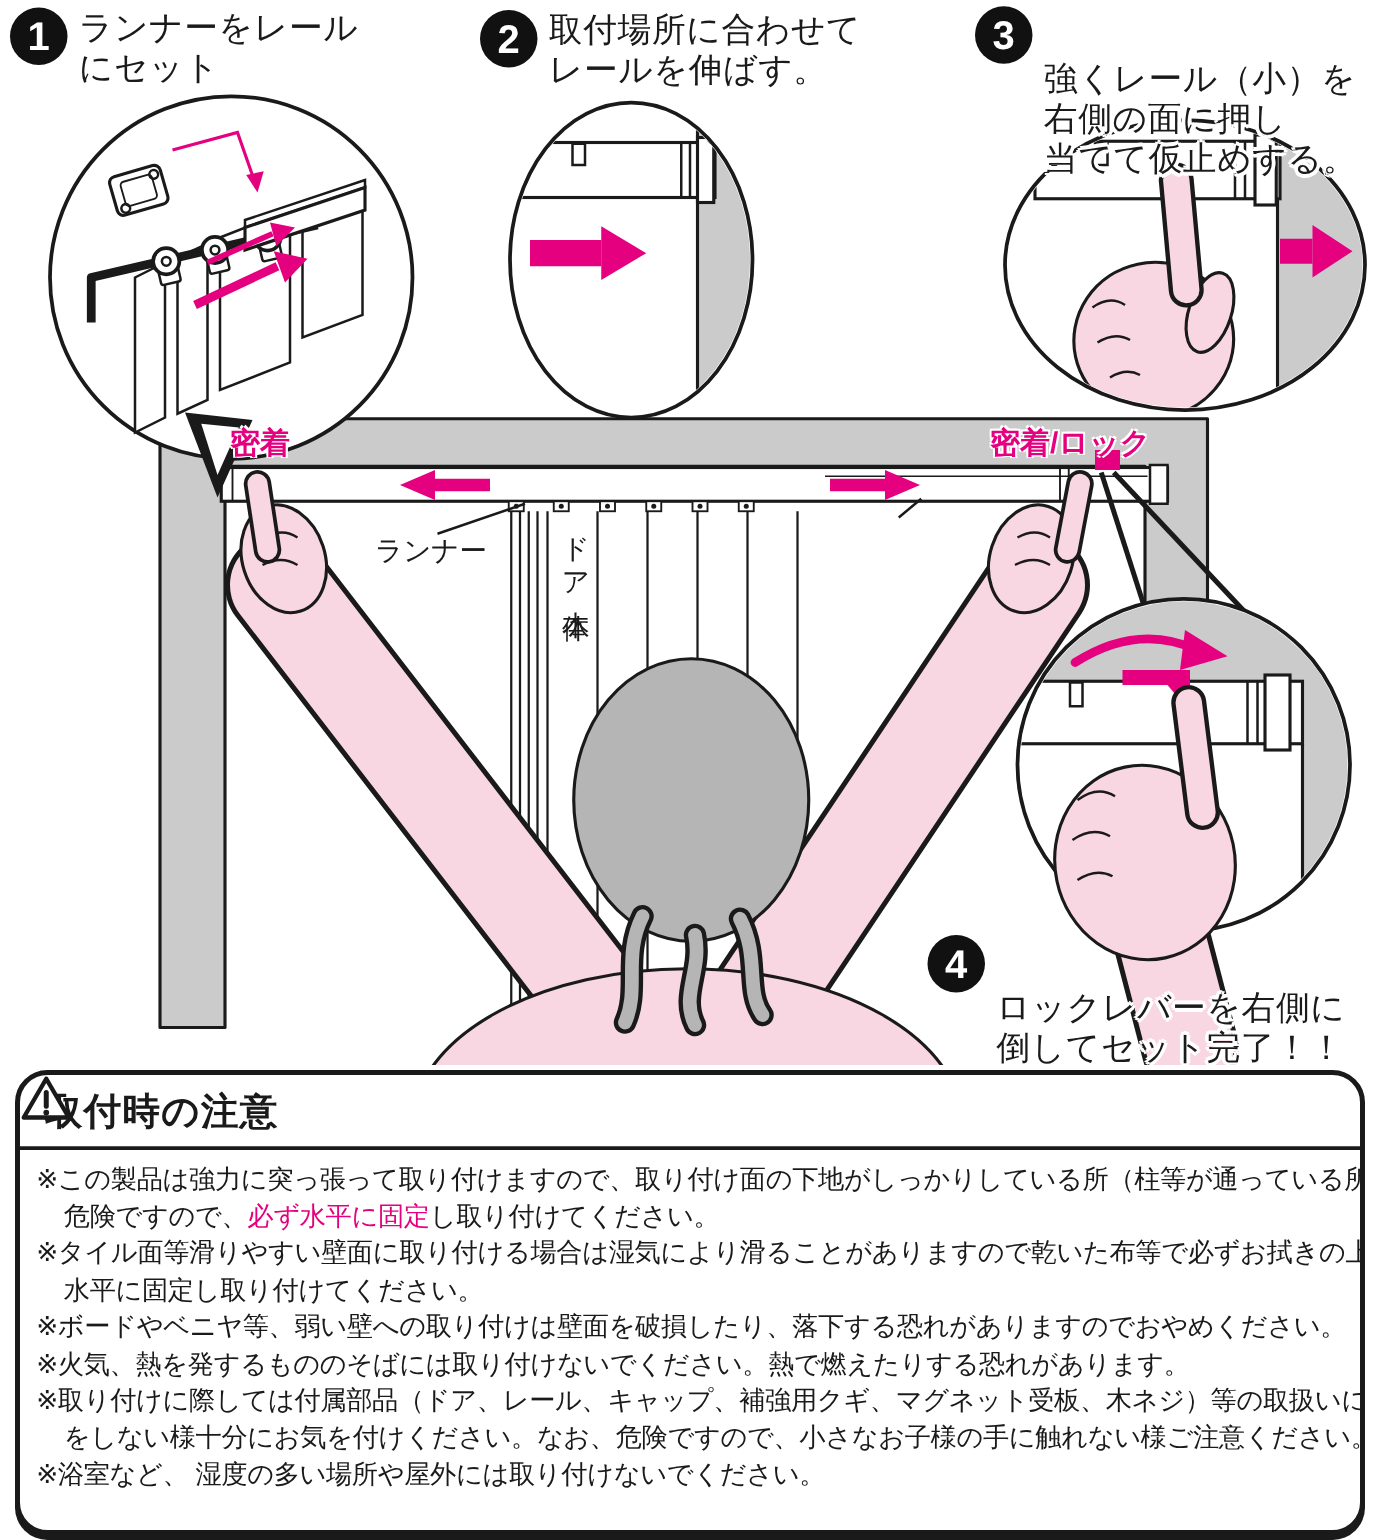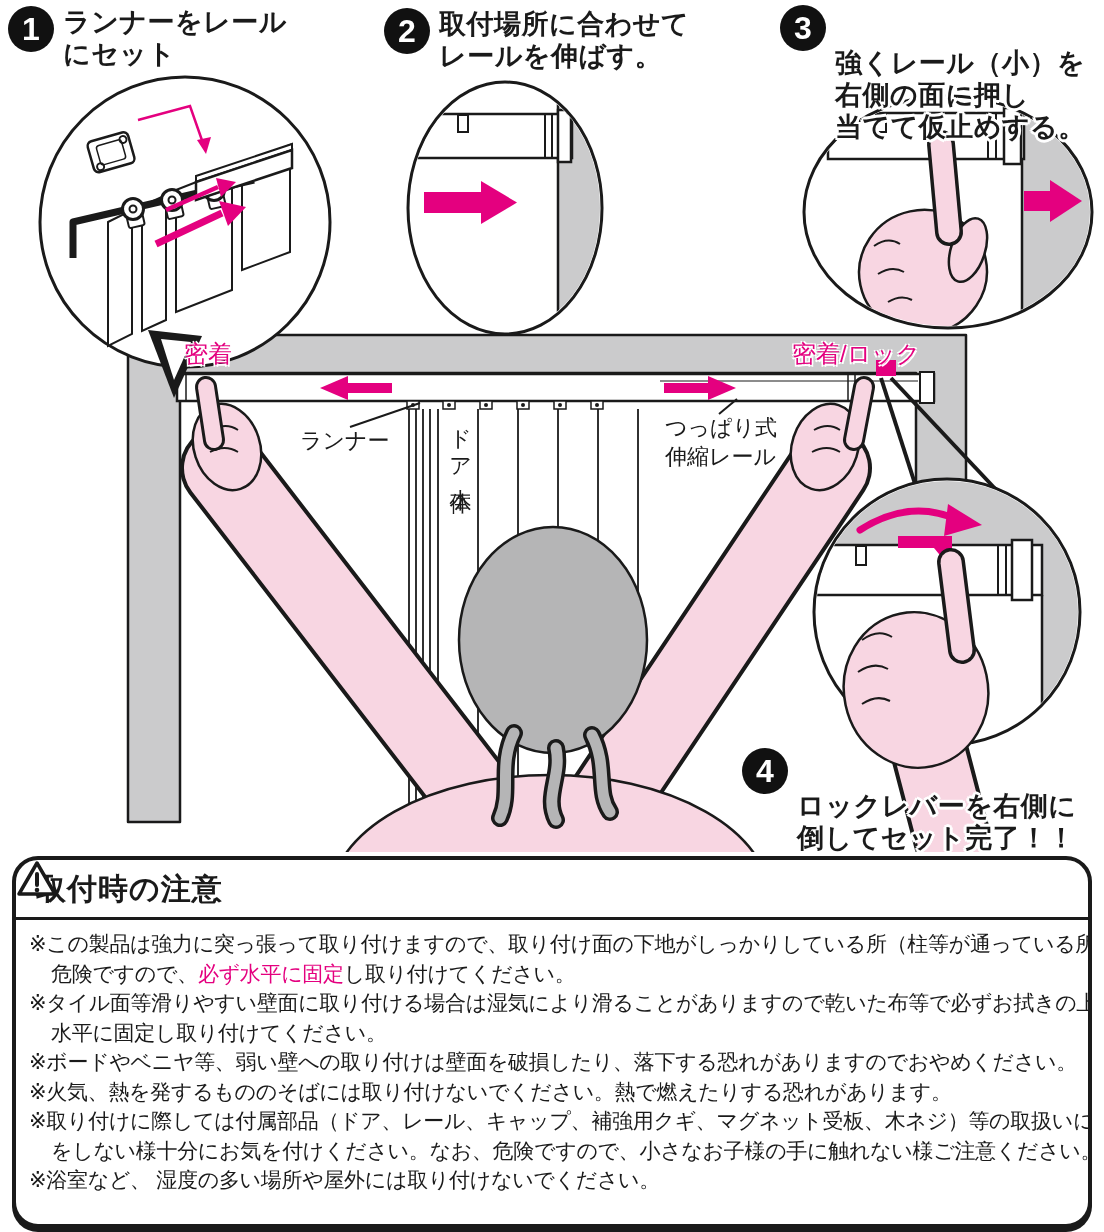--- a/index.html
+++ b/index.html
@@ -2,25 +2,25 @@
 <html><head>
 <meta charset="utf-8">
 <style>
   html,body{margin:0;padding:0;background:#fff;}
   .page{position:relative;width:1104px;height:1232px;background:#fff;overflow:hidden;
         font-family:"Liberation Sans","DejaVu Sans",sans-serif;color:#1a1a1a;}
   svg{position:absolute;left:0;top:0;}
   .step{position:absolute;display:flex;gap:9px;align-items:flex-start;}
   .badge{width:46px;height:46px;border-radius:50%;background:#111;color:#fff;
          font-weight:bold;font-size:32px;display:flex;align-items:center;justify-content:center;flex:0 0 auto;}
-  .step-text{font-size:27px;font-weight:700;line-height:1.18;letter-spacing:.5px;white-space:nowrap;padding-top:1px;}
+  .step-text{font-size:27px;font-weight:400;line-height:1.18;letter-spacing:.5px;white-space:nowrap;padding-top:1px;}
   .halo{text-shadow:-2px -2px 0 #fff,2px -2px 0 #fff,-2px 2px 0 #fff,2px 2px 0 #fff,
         0 -3px 0 #fff,0 3px 0 #fff,-3px 0 0 #fff,3px 0 0 #fff;margin-top:42px;}
   .lbl{position:absolute;font-size:22px;white-space:nowrap;line-height:1.3;}
-  .lbl-pink{position:absolute;font-size:24px;font-weight:400;color:#e4007f;white-space:nowrap;
+  .lbl-pink{position:absolute;font-size:24px;font-weight:700;color:#e4007f;white-space:nowrap;
         text-shadow:-1.5px -1.5px 0 #fff,1.5px -1.5px 0 #fff,-1.5px 1.5px 0 #fff,1.5px 1.5px 0 #fff;}
   .vert{writing-mode:vertical-rl;text-orientation:upright;letter-spacing:4px;height:150px;}
   .warn-box{position:absolute;left:12px;top:856px;width:1080px;height:372px;background:#fff;
         border:4px solid #1a1a1a;border-radius:26px;box-sizing:border-box;box-shadow:0 4px 0 0 #1a1a1a;overflow:hidden;}
   .warn-title{display:flex;align-items:center;gap:14px;padding:9px 0 7px 20px;border-bottom:3px solid #1a1a1a;}
   .warn-title-text{font-size:30px;font-weight:800;letter-spacing:1px;}
   .warn-body{padding:9px 8px 0 13px;font-size:21px;line-height:29.5px;letter-spacing:-0.3px;}
   .wline{white-space:nowrap;}
   .wline.cont{padding-left:22px;}
   .em{color:#e4007f;font-weight:normal;}
@@ -276,24 +276,20 @@
     <div class="step-text halo">
       <div>ロックレバーを右側に</div>
       <div>倒してセット完了！！</div>
     </div>
   </div>
 
   <div class="lbl-pink" style="left:184px;top:338px">密着</div>
   <div class="lbl-pink" style="left:792px;top:338px">密着/ロック</div>
   <div class="lbl" style="left:300px;top:427px">ランナー</div>
   <div class="lbl vert" style="left:446px;top:413px">ドア本体</div>
-  <div class="lbl" style="left:665px;top:414px">
-    <div>つっぱり式</div>
-    <div>伸縮レール</div>
-  </div>
 
   <div class="warn-box">
     <div class="warn-title">
       <svg width="42" height="38" viewBox="0 0 42 38">
         <path d="M21,3 L39,34 L3,34 Z" fill="#fff" stroke="#1a1a1a" stroke-width="3.5" stroke-linejoin="round"></path>
         <line x1="21" y1="14" x2="21" y2="25" stroke="#1a1a1a" stroke-width="4" stroke-linecap="round"></line>
         <circle cx="21" cy="30" r="2.3" fill="#1a1a1a"></circle>
       </svg>
       <div class="warn-title-text">取付時の注意</div>
     </div>

